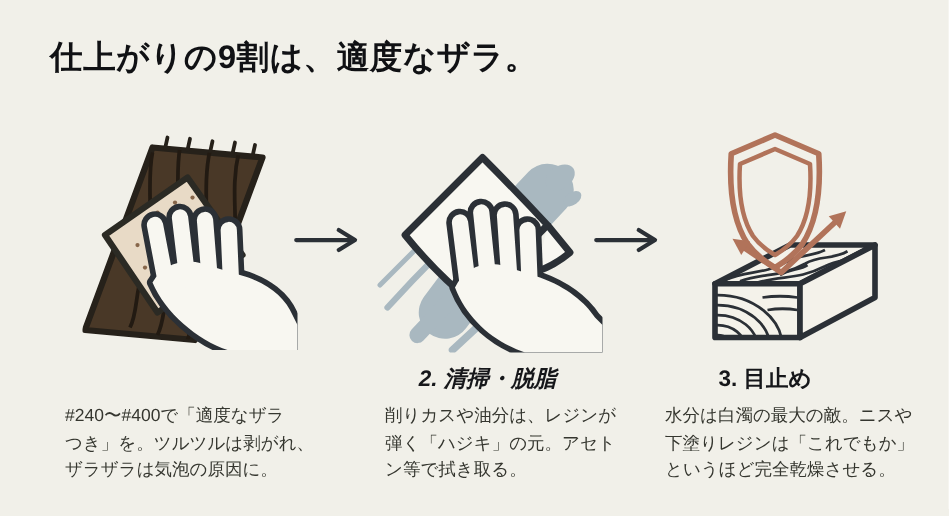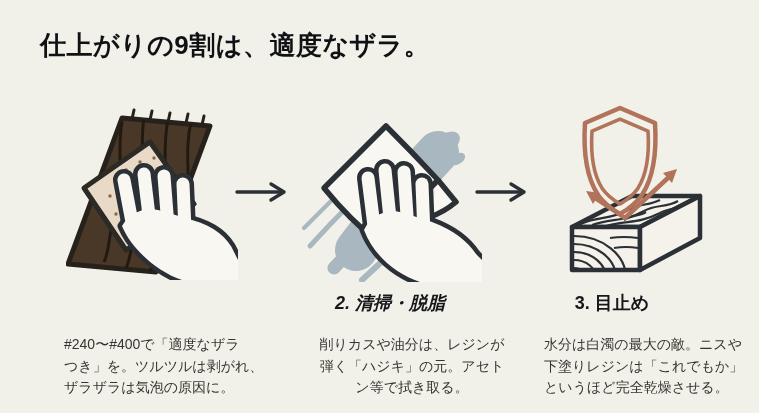--- a/index.html
+++ b/index.html
@@ -9,22 +9,22 @@
   .illus{position:absolute;}
   .illus1{left:66px;top:100px;width:172px;height:180px;}
   .illus2{left:298px;top:98px;width:184px;height:184px;}
   .illus3{left:536px;top:96px;width:168px;height:184px;}
   .arrow{position:absolute;width:56px;height:24px;}
   .arrow1{left:234px;top:180px;}
   .arrow2{left:474px;top:180px;}
   .head{position:absolute;top:291px;width:220px;text-align:center;font-size:18px;font-weight:800;color:#16171a;}
   .head1{left:42px;} .head2{left:280px;font-style:italic;} .head3{left:502px;}
   .head .num{margin-right:5px;}
-  .desc{position:absolute;top:322px;margin:12px;width:206px;font-size:14px;line-height:1.55;color:#35362f;white-space:pre-line;}
-  .desc1{left:52px;} .desc2{left:297px;text-align:center;} .desc3{left:532px;}
+  .desc{position:absolute;top:322px;margin:0;width:206px;font-size:14px;line-height:1.55;color:#35362f;white-space:pre-line;}
+  .desc1{left:52px;} .desc2{left:308px;} .desc3{left:532px;}
   svg{display:block;width:100%;height:100%;}
 </style>
 </head>
 <body>
 
 <div class="canvas">
 
   <h1 class="title">仕上がりの9割は、適度なザラ。</h1>
 
   <div class="illus illus1">

